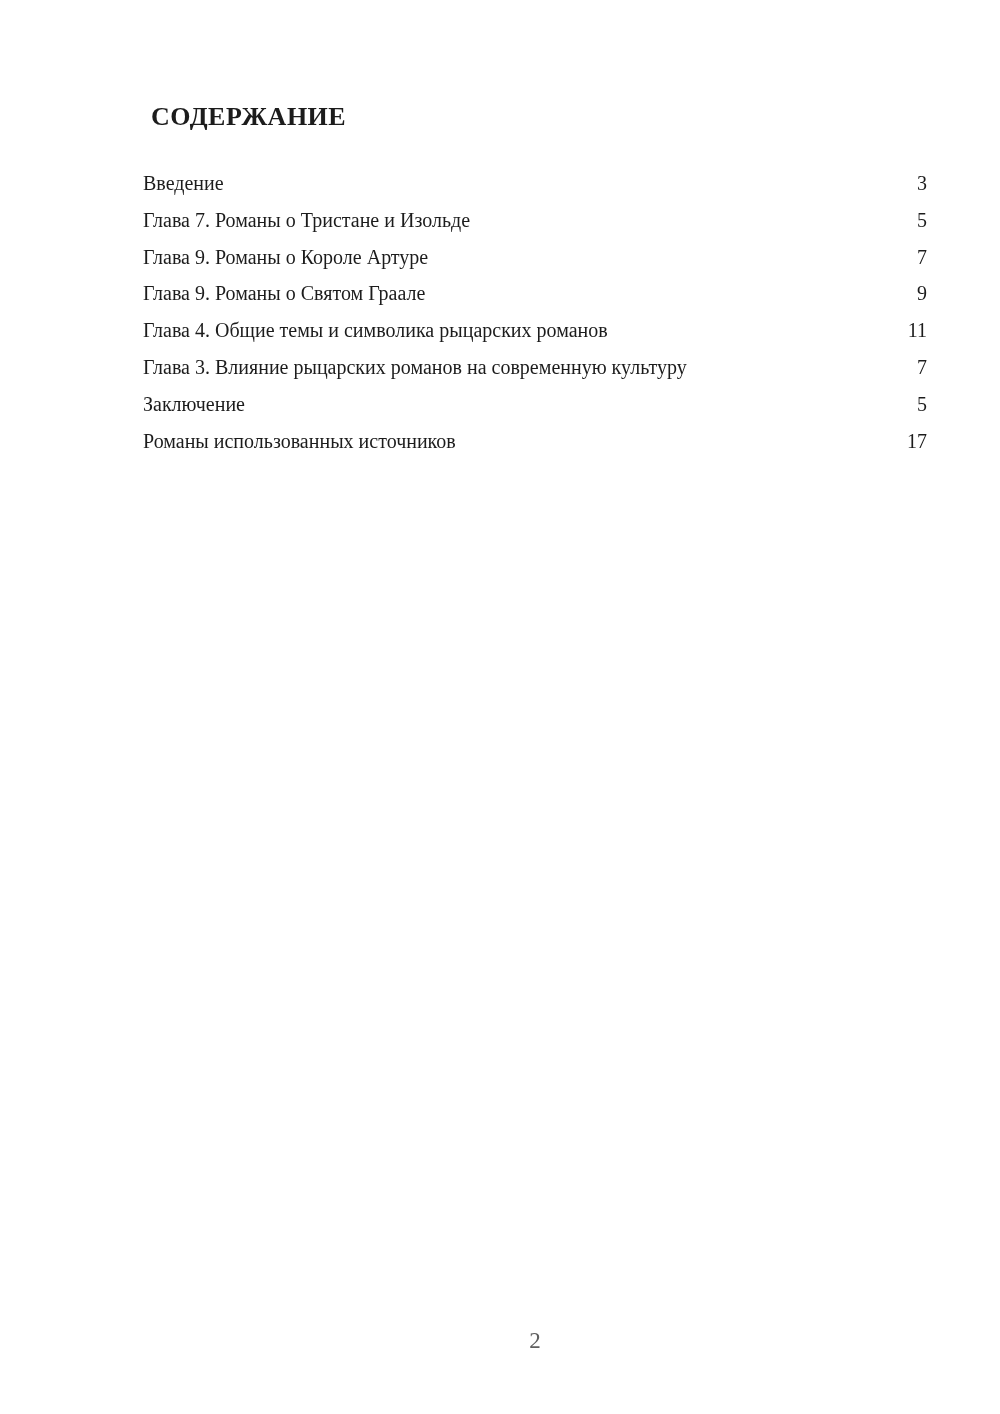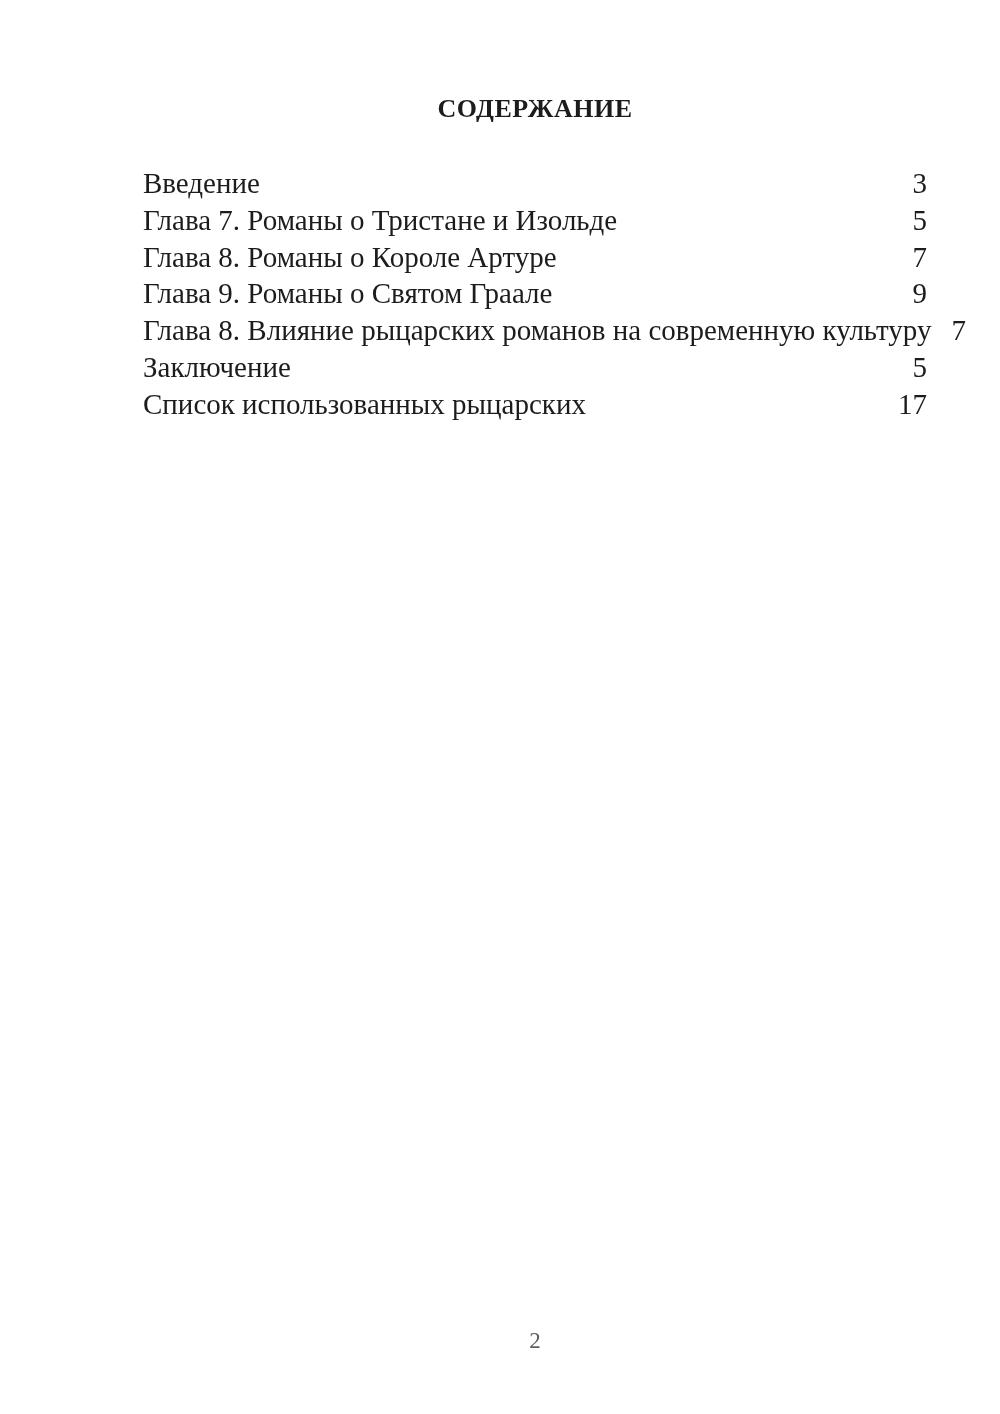--- a/index.html
+++ b/index.html
@@ -13,43 +13,43 @@
     position: relative;
     font-family: "Liberation Serif", "DejaVu Serif", serif;
     color: #1c1c1c;
     overflow: hidden;
   }
   .page {
     position: absolute;
     inset: 0;
   }
   .doc-title {
-    margin: 0;
+    margin: 8px;
     position: absolute;
     top: 94px;
     left: 143px;
     width: 784px;
-    text-align: center;
+    text-align: left;
     font-size: 26px;
     font-weight: bold;
     letter-spacing: 0.5px;
   }
   .toc {
     position: absolute;
     top: 165px;
     left: 143px;
     width: 784px;
   }
   .toc-row {
     display: flex;
     justify-content: space-between;
     align-items: baseline;
     height: 36.8px;
     line-height: 36.8px;
-    font-size: 29px;
+    font-size: 20px;
   }
   .toc-label {
     white-space: nowrap;
     text-align: left;
   }
   .toc-page {
     text-align: right;
     padding-left: 20px;
   }
   .page-number {
@@ -75,42 +75,46 @@
       <span class="toc-label">Введение</span>
       <span class="toc-page">3</span>
     </div>
 
     <div class="toc-row">
       <span class="toc-label">Глава 7. Романы о Тристане и Изольде</span>
       <span class="toc-page">5</span>
     </div>
 
     <div class="toc-row">
-      <span class="toc-label">Глава 8. Романы о Короле Артуре</span>
+      <span class="toc-label">Глава 9. Романы о Короле Артуре</span>
       <span class="toc-page">7</span>
     </div>
 
     <div class="toc-row">
       <span class="toc-label">Глава 9. Романы о Святом Граале</span>
       <span class="toc-page">9</span>
     </div>
 
+    <div class="toc-row">
+      <span class="toc-label">Глава 4. Общие темы и символика рыцарских романов</span>
+      <span class="toc-page">11</span>
+    </div>
 
     <div class="toc-row">
-      <span class="toc-label">Глава 8. Влияние рыцарских романов на современную культуру</span>
+      <span class="toc-label">Глава 3. Влияние рыцарских романов на современную культуру</span>
       <span class="toc-page">7</span>
     </div>
 
     <div class="toc-row">
       <span class="toc-label">Заключение</span>
       <span class="toc-page">5</span>
     </div>
 
     <div class="toc-row">
-      <span class="toc-label">Список использованных рыцарских</span>
+      <span class="toc-label">Романы использованных источников</span>
       <span class="toc-page">17</span>
     </div>
 
   </div>
 
   <div class="page-number">2</div>
 
 </div>
 
 </body></html>

